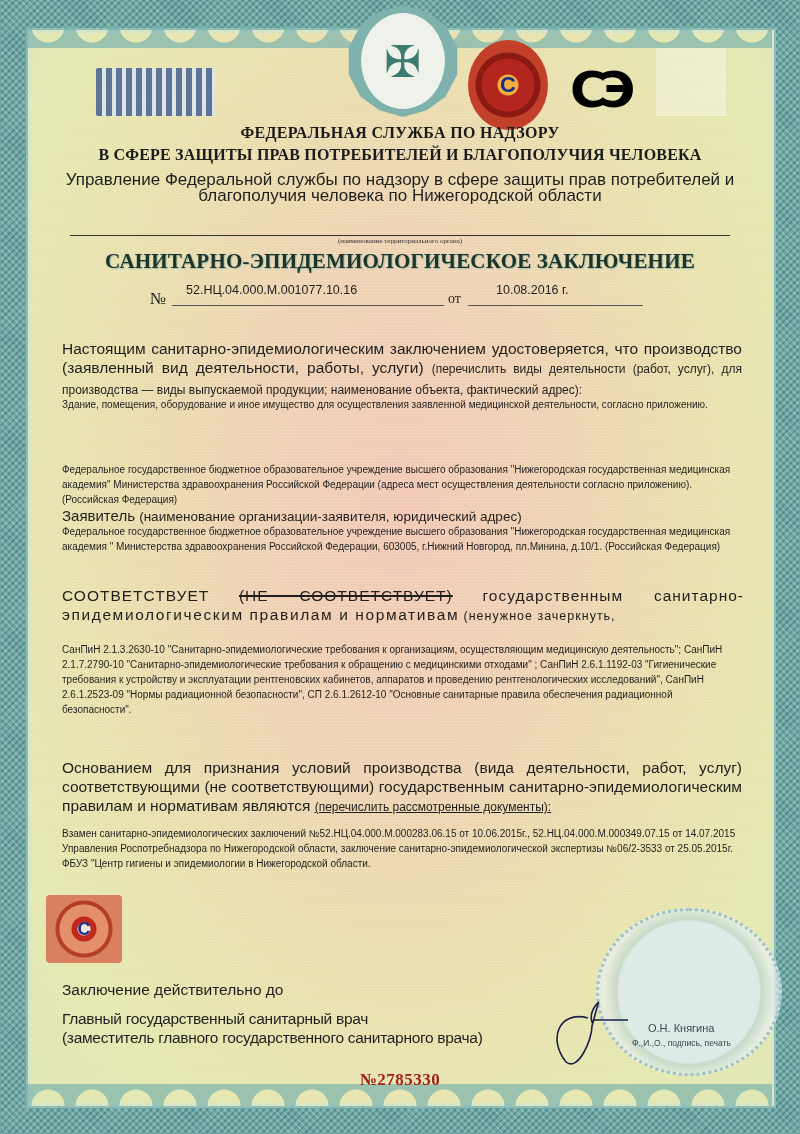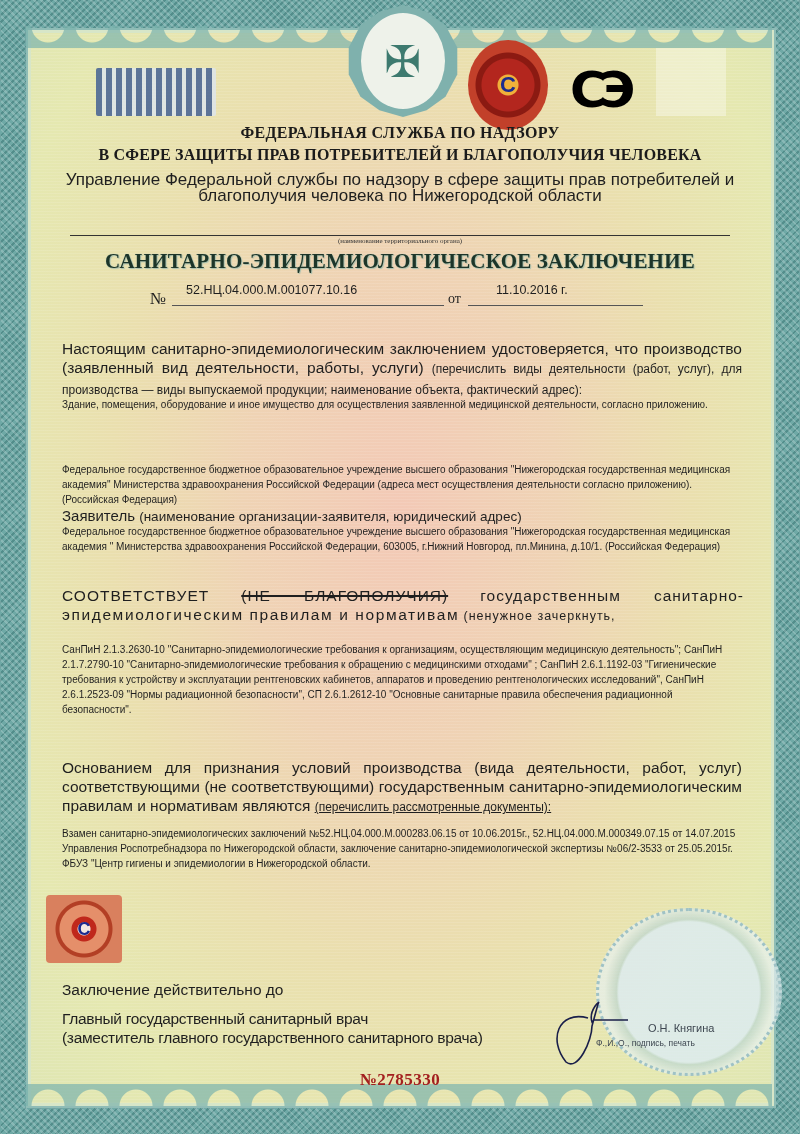--- a/index.html
+++ b/index.html
@@ -123,21 +123,21 @@
   .chief-2 { position: absolute; left: 62px; top: 1029px; font-size: 15.5px; letter-spacing: -.3px; }
   .seal {
     position: absolute; left: 596px; top: 908px; width: 180px; height: 162px; border-radius: 50%;
     border: 3px dotted #9fc2c6;
     background: radial-gradient(circle, rgba(220,235,240,0.85) 0 58%, rgba(180,210,215,0.6) 60%, rgba(230,240,240,0.7) 70%);
   }
   .signature {
     position: absolute; left: 548px; top: 1000px; width: 80px; height: 70px;
   }
   .signer-name { position: absolute; left: 648px; top: 1022px; font-size: 11px; color:#3d4650; }
-  .signer-caption { position: absolute; left: 596px; top: 1038px; font-size: 8.5px; color:#3d4650; }
+  .signer-caption { position: absolute; left: 632px; top: 1038px; font-size: 8.5px; color:#3d4650; }
   .serial {
     position: absolute; left: 0; width: 800px; top: 1070px; text-align: center;
     font-family: "Liberation Serif", serif; font-weight: bold; font-size: 17px; color: #a3201f; letter-spacing: .5px;
   }
 </style>
 </head>
 <body>
 
 <div class="frame"></div>
 <div class="paper"></div>
@@ -162,39 +162,39 @@
 <div class="rule"></div>
 <div class="center rule-caption">(наименование территориального органа)</div>
 
 <div class="center doc-title">САНИТАРНО-ЭПИДЕМИОЛОГИЧЕСКОЕ ЗАКЛЮЧЕНИЕ</div>
 
 <div class="num-row">
   <span class="num-sign">№</span>
   <span class="num-value">52.НЦ.04.000.М.001077.10.16</span>
   <span class="num-line"></span>
   <span class="ot-label">от</span>
-  <span class="date-value">11.10.2016 г.</span>
+  <span class="date-value">10.08.2016 г.</span>
   <span class="date-line"></span>
 </div>
 
 <div class="block intro big">
   <p><span>Настоящим санитарно-эпидемиологическим заключением удостоверяется, что производство (заявленный вид деятельности, работы, услуги)</span> <span class="hint">(перечислить виды деятельности (работ, услуг), для производства — виды выпускаемой продукции; наименование объекта, фактический адрес):</span></p>
 </div>
 <div class="block activity small-fill">Здание, помещения, оборудование и иное имущество для осуществления заявленной медицинской деятельности, согласно приложению.</div>
 <div class="block orgaddr small-fill">Федеральное государственное бюджетное образовательное учреждение высшего образования "Нижегородская государственная медицинская академия" Министерства здравоохранения Российской Федерации (адреса мест осуществления деятельности согласно приложению). (Российская Федерация)</div>
 
 <div class="block applicant-label">
   <span>Заявитель</span>
   <span class="hint2">(наименование организации-заявителя, юридический адрес)</span>
 </div>
 <div class="block applicant small-fill">Федеральное государственное бюджетное образовательное учреждение высшего образования "Нижегородская государственная медицинская академия " Министерства здравоохранения Российской Федерации, 603005, г.Нижний Новгород, пл.Минина, д.10/1. (Российская Федерация)</div>
 
 <div class="block complies big">
   <span class="spaced">СООТВЕТСТВУЕТ</span>
-  <span class="spaced strike">(НЕ БЛАГОПОЛУЧИЯ)</span>
+  <span class="spaced strike">(НЕ СООТВЕТСТВУЕТ)</span>
   <span class="spaced">государственным санитарно-</span>
   <span class="spaced" style="letter-spacing:1.6px">эпидемиологическим правилам и нормативам</span>
   <span class="hint3">(ненужное зачеркнуть,</span>
   <br>
 </div>
 <div class="block rules-list small-fill">СанПиН 2.1.3.2630-10 "Санитарно-эпидемиологические требования к организациям, осуществляющим медицинскую деятельность"; СанПиН 2.1.7.2790-10 "Санитарно-эпидемиологические требования к обращению с медицинскими отходами" ; СанПиН 2.6.1.1192-03 "Гигиенические требования к устройству и эксплуатации рентгеновских кабинетов, аппаратов и проведению рентгенологических исследований", СанПиН 2.6.1.2523-09 "Нормы радиационной безопасности", СП 2.6.1.2612-10 "Основные санитарные правила обеспечения радиационной безопасности".</div>
 
 <div class="block basis big">
   <span>Основанием для признания условий производства (вида деятельности, работ, услуг) соответствующими (не соответствующими) государственным санитарно-эпидемиологическим правилам и нормативам являются</span>
   <span class="hint5">(перечислить рассмотренные документы):</span>

